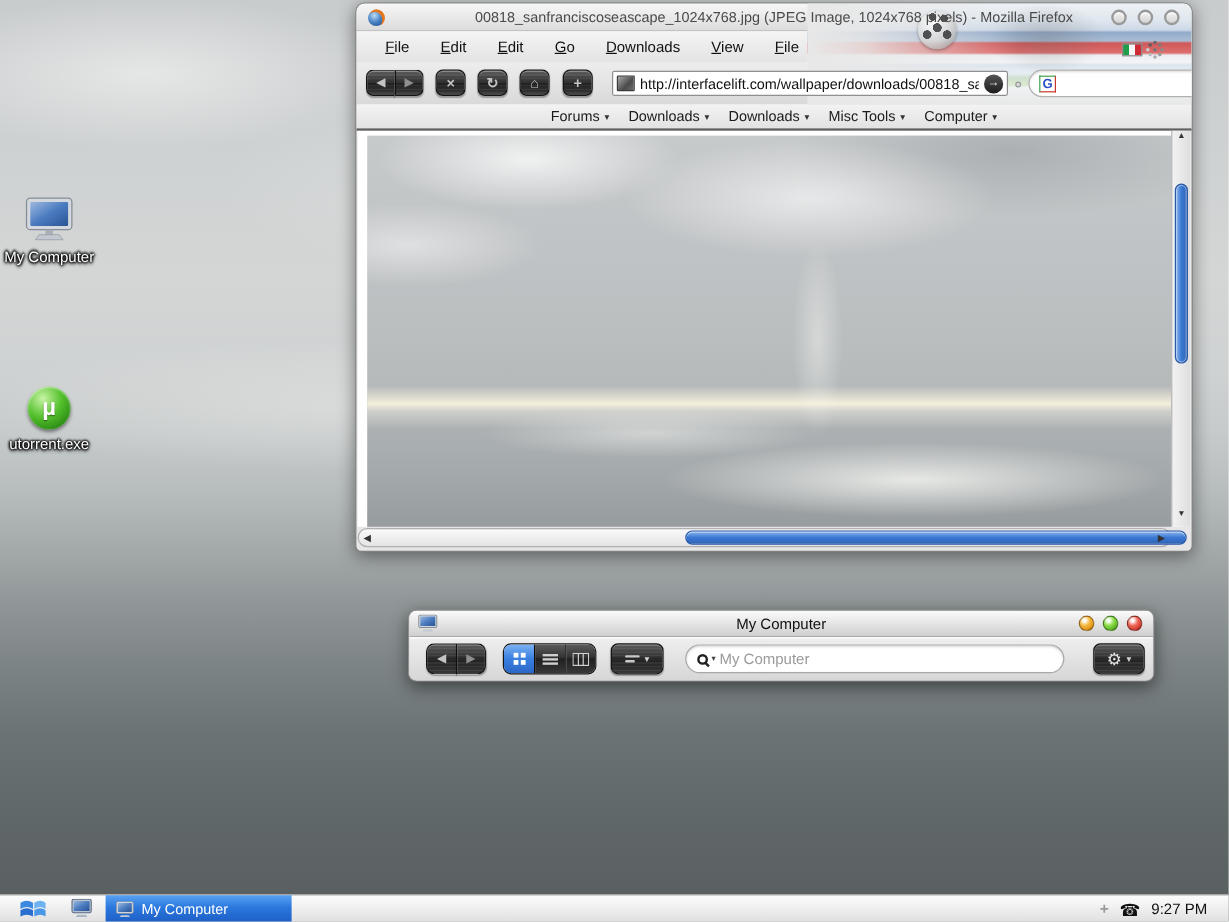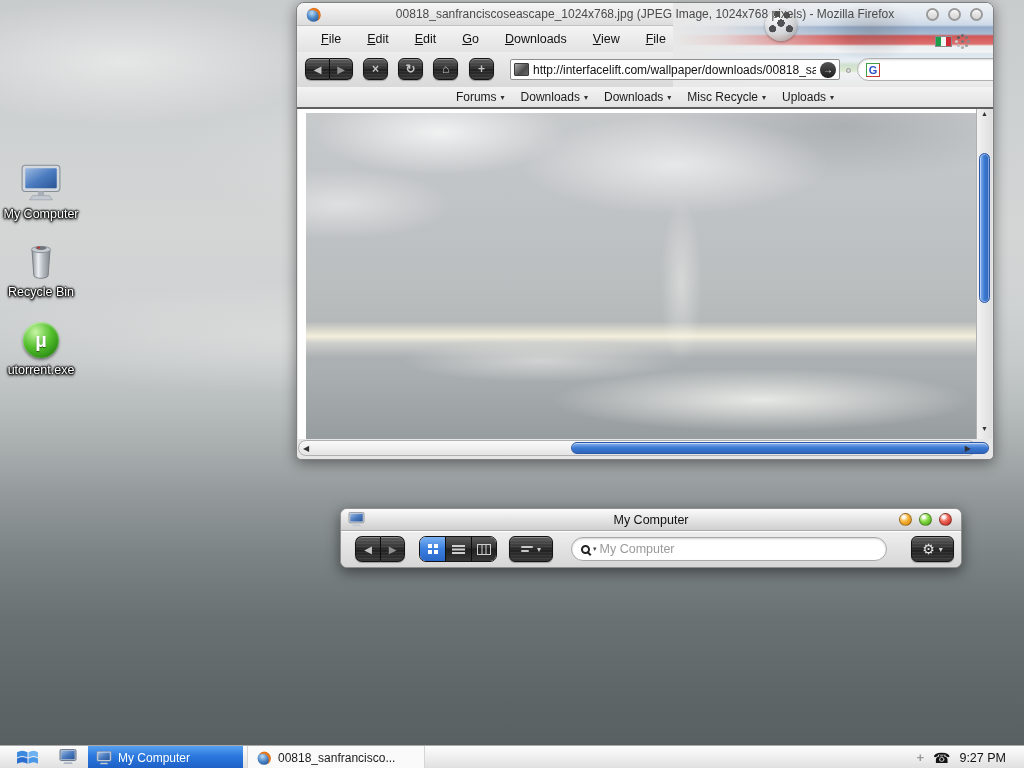--- a/index.html
+++ b/index.html
@@ -220,29 +220,20 @@
   <div class="desk-icon" style="top:164px">
     <svg class="icon-svg" width="42" height="38" viewBox="0 0 40 36">
       <rect x="2" y="1" width="36" height="25" rx="3" fill="#d3d8de" stroke="#878d96"></rect>
       <rect x="5" y="4" width="30" height="19" rx="1" fill="url(#scr)"></rect>
       <rect x="17" y="26" width="6" height="4" fill="#a8afb7"></rect>
       <path d="M12 30 h16 l3 4 h-22 z" fill="#c3c9d0" stroke="#8a9099" stroke-width=".5"></path>
     </svg>
     <span class="lbl">My Computer</span>
   </div>
 
-  <div class="desk-icon" style="top:244px">
-    <svg class="icon-svg" width="30" height="36" viewBox="0 0 24 30">
-      <path d="M4.5 5 L6 26 a6 2.6 0 0 0 12 0 L19.5 5 z" fill="url(#metal)" stroke="#70767c" stroke-width=".7"></path>
-      <ellipse cx="12" cy="4.6" rx="8" ry="2.6" fill="#c6cbd1" stroke="#80868c" stroke-width=".7"></ellipse>
-      <ellipse cx="12" cy="3.4" rx="4.5" ry="1.5" fill="#6f757b"></ellipse>
-      <circle cx="10" cy="3" r="1" fill="#cc2b22"></circle>
-    </svg>
-    <span class="lbl">Recycle Bin</span>
-  </div>
 
   <div class="desk-icon" style="top:322px">
     <span class="ut-ball">
       <span class="mu">µ</span>
     </span>
     <span class="lbl">utorrent.exe</span>
   </div>
 
   <div class="fx-win">
     <div class="theme-art">
@@ -315,25 +306,25 @@
         </span>
       <span class="link-item">
           <span>Downloads</span>
           <span class="arr">▾</span>
         </span>
       <span class="link-item">
           <span>Downloads</span>
           <span class="arr">▾</span>
         </span>
       <span class="link-item">
-          <span>Misc Recycle</span>
+          <span>Misc Tools</span>
           <span class="arr">▾</span>
         </span>
       <span class="link-item">
-          <span>Uploads</span>
+          <span>Computer</span>
           <span class="arr">▾</span>
         </span>
     </div>
 
     <div class="fx-content">
       <div class="sea-img"></div>
       <div class="vscroll">
         <span class="sb-arrow up">▲</span>
         <span class="vthumb"></span>
         <span class="sb-arrow down">▼</span>
@@ -431,27 +422,20 @@
 
     <span class="task active">
       <svg width="16" height="14" viewBox="0 0 40 36">
         <rect x="2" y="1" width="36" height="25" rx="3" fill="#dbe2ea" stroke="#8a93a2" stroke-width="2"></rect>
         <rect x="5" y="4" width="30" height="19" rx="1" fill="url(#scr)"></rect>
         <path d="M12 30 h16 l3 4 h-22 z" fill="#c3c9d0"></path>
       </svg>
       <span class="tlabel">My Computer</span>
     </span>
 
-    <span class="task inactive">
-      <svg width="16" height="16" viewBox="0 0 20 20">
-        <circle cx="10" cy="10.5" r="8" fill="url(#globe)"></circle>
-        <path d="M10 2 a8.5 8.5 0 0 1 8.5 8.5 a8.5 8.5 0 0 1 -4.2 7.3 a9.5 9.5 0 0 0 1.6 -6.3 a7.4 7.4 0 0 0 -7.9 -6.9 a6.3 6.3 0 0 0 -4.2 1.7 a8.5 8.5 0 0 1 6.2 -4.3 z" fill="#e8761a"></path>
-      </svg>
-      <span class="tlabel">00818_sanfrancisco...</span>
-    </span>
 
     <span class="tray">
       <span class="tray-plus">+</span>
       <span class="phone">☎</span>
       <span class="clock">9:27 PM</span>
     </span>
   </div>
 
 </div>
 

